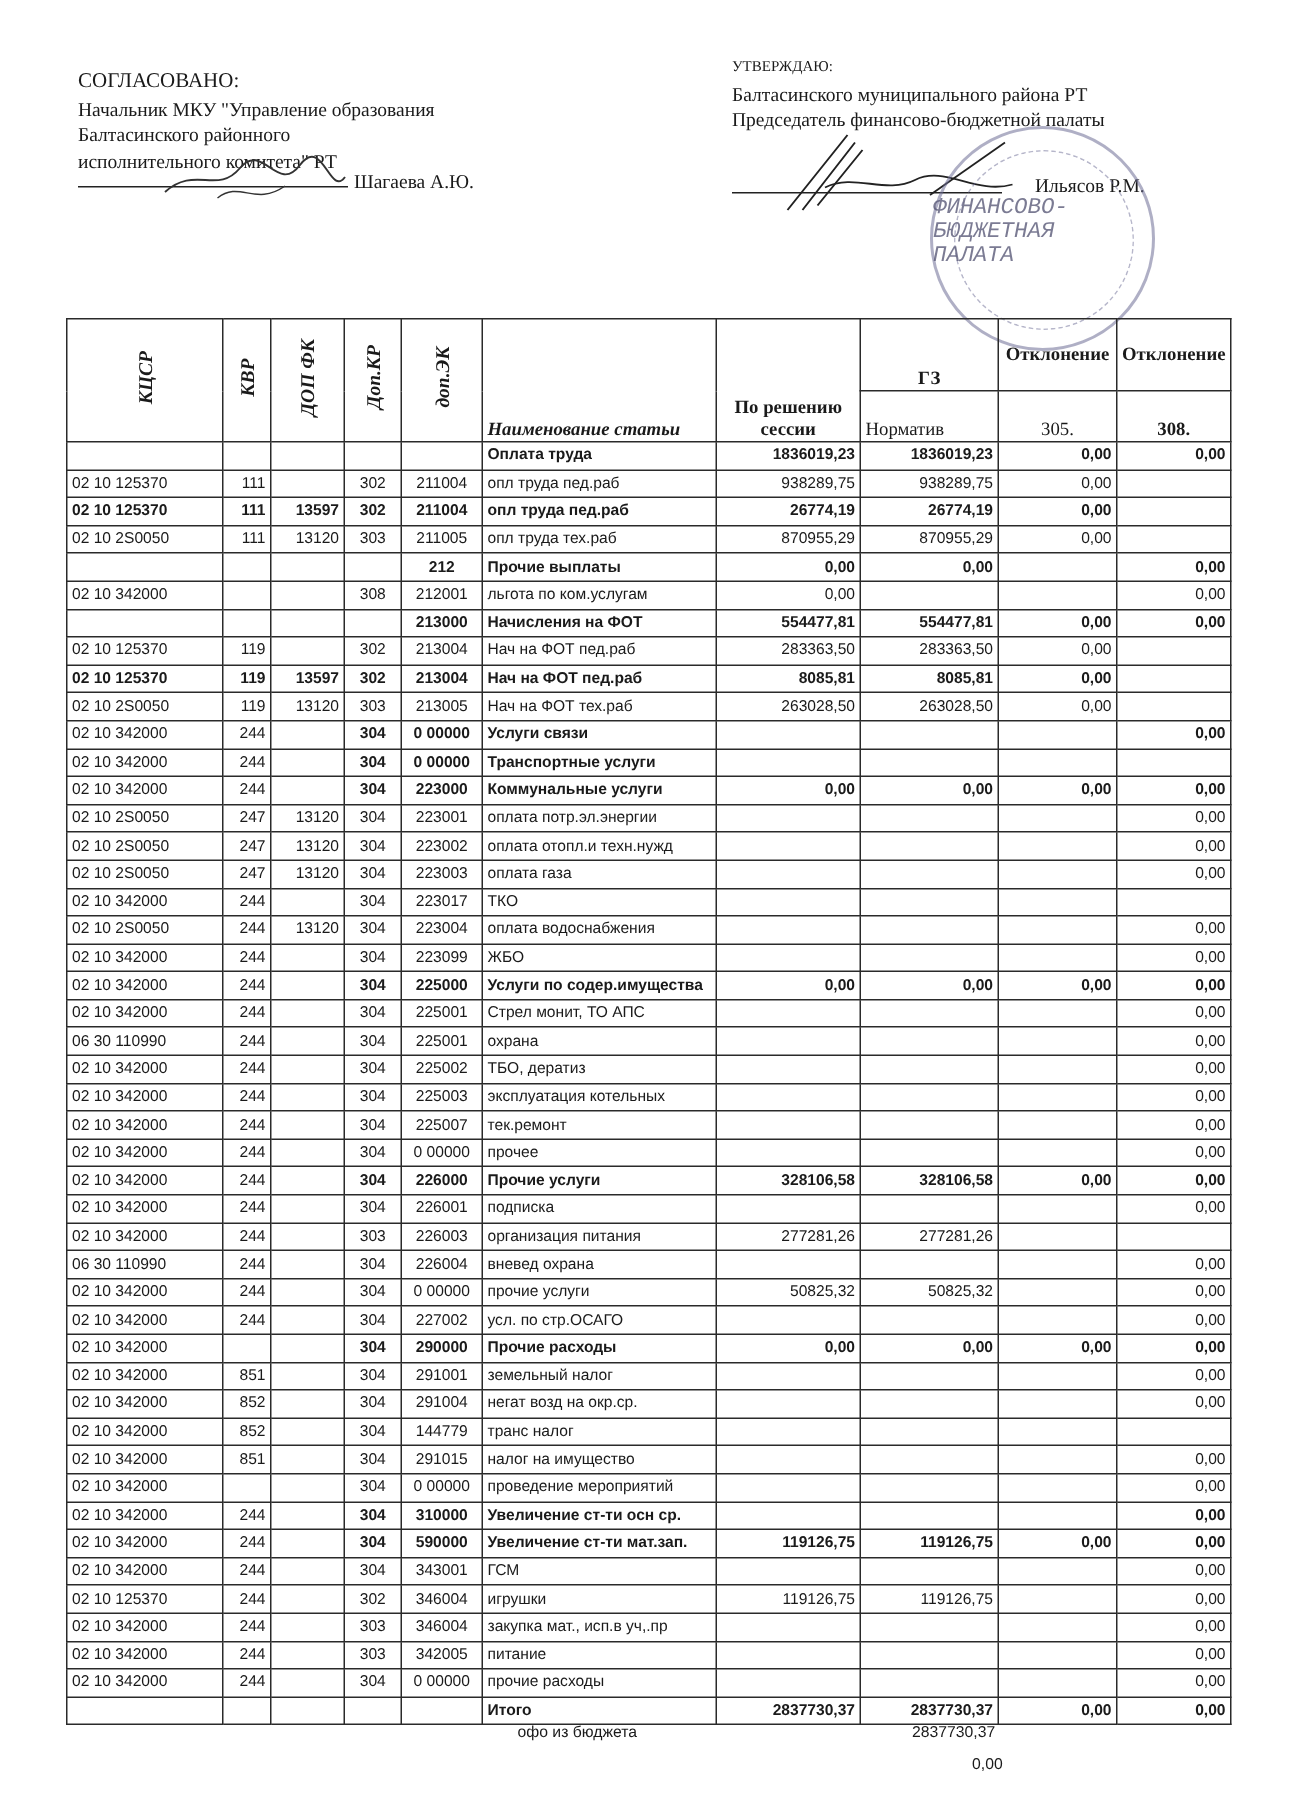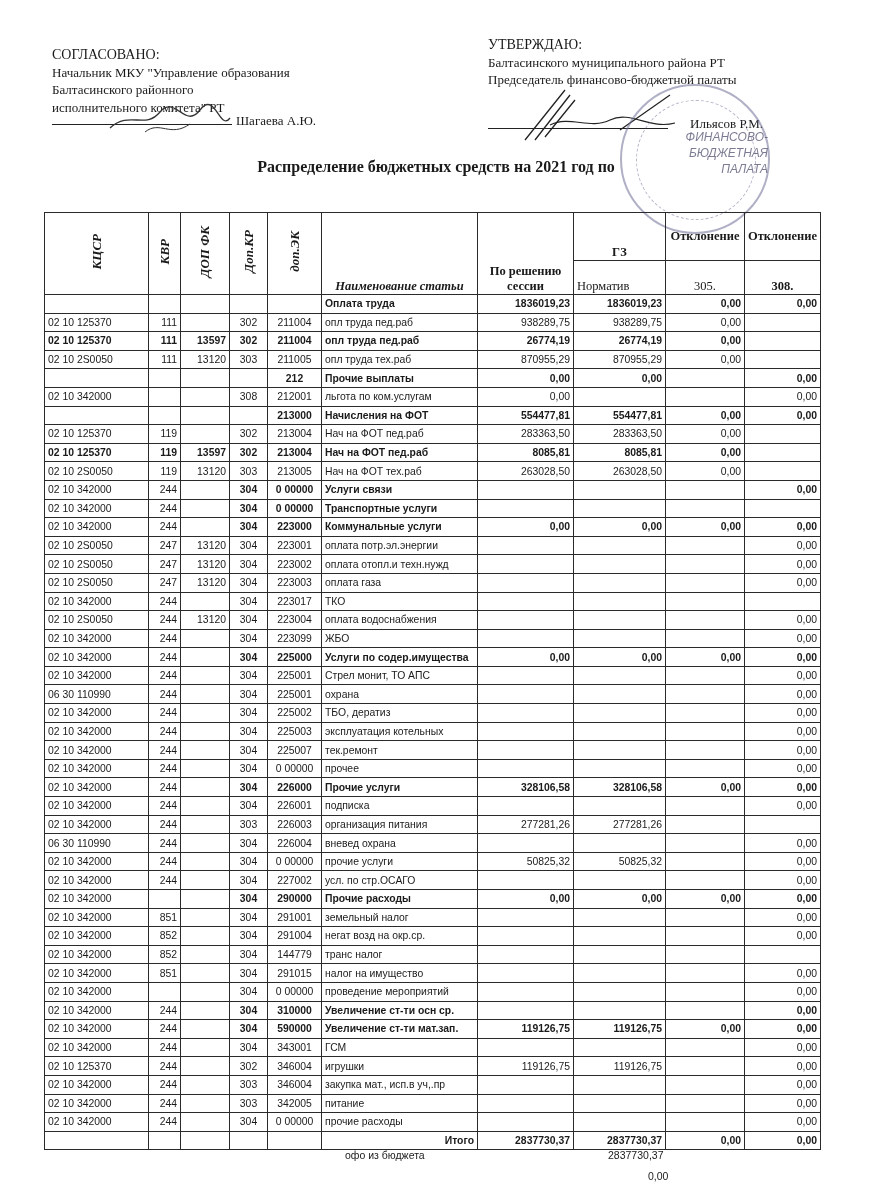--- a/index.html
+++ b/index.html
@@ -3,47 +3,47 @@
 <meta charset="utf-8">
 <style>
   html, body { margin: 0; padding: 0; background: #ffffff; }
   body { width: 872px; height: 1200px; position: relative; overflow: hidden; color: #1a1a1a; }
   .serif { font-family: "Liberation Serif", "DejaVu Serif", serif; }
   .sans { font-family: "Liberation Sans", "DejaVu Sans", sans-serif; }
 
   .approve-left { position: absolute; left: 52px; top: 46px; font-size: 13px; line-height: 17.5px; }
   .approve-left .head { font-size: 14px; }
   .approve-right { position: absolute; left: 488px; top: 36px; font-size: 13px; line-height: 17.5px; }
-  .approve-right .head { font-size: 14px; }
+  .approve-right .head { font-size: 10px; }
   .sign-line-left { position: absolute; left: 52px; top: 124px; width: 180px; border-bottom: 1px solid #222; }
   .sign-name-left { position: absolute; left: 236px; top: 113px; font-size: 13px; }
   .sign-line-right { position: absolute; left: 488px; top: 128px; width: 180px; border-bottom: 1px solid #222; }
   .sign-name-right { position: absolute; left: 690px; top: 116px; font-size: 13px; }
 
   .scribble { position: absolute; }
 
   .stamp { position: absolute; left: 620px; top: 84px; width: 150px; height: 150px; border-radius: 50%;
            border: 2px solid rgba(110,110,150,0.55); box-sizing: border-box; }
   .stamp-inner { position: absolute; left: 14px; top: 14px; width: 118px; height: 118px; border-radius: 50%;
            border: 1px dashed rgba(110,110,150,0.5); }
-  .stamp-text { position: absolute; left: 0; width: 100%; text-align: right; color: rgba(90,90,120,0.8);
-           font-family: Liberation Sans, sans-serif; font-size: 12px; font-style: italic; }
+  .stamp-text { position: absolute; left: 0; width: 100%; text-align: left; color: rgba(90,90,120,0.8);
+           font-family: Liberation Mono, monospace; font-size: 15px; font-style: italic; }
 
   .title { position: absolute; left: 0; width: 872px; top: 156px; text-align: center; font-weight: bold; font-size: 16px; line-height: 22px; }
 
   table.budget { position: absolute; left: 44px; top: 212px; border-collapse: collapse; table-layout: fixed;
                  font-family: "Liberation Sans", "DejaVu Sans", sans-serif; font-size: 10.4px; }
   table.budget td, table.budget th { border: 1.2px solid #2a2a2a; padding: 0 3px; height: 17.6px; white-space: nowrap; overflow: hidden; }
   table.budget th { font-family: "Liberation Serif", "DejaVu Serif", serif; font-weight: bold; font-size: 12.5px; }
   .vert { writing-mode: vertical-rl; transform: rotate(180deg); font-style: italic; font-size: 13px; }
   .r { text-align: right; }
   .c { text-align: center; }
   .b { font-weight: bold; }
-  .hdr-name { font-style: italic; vertical-align: bottom; text-align: center; }
-  .total-label { text-align: right; font-weight: bold; }
+  .hdr-name { font-style: italic; vertical-align: bottom; text-align: left; }
+  .total-label { text-align: left; font-weight: bold; }
 
   .footer-label { position: absolute; left: 345px; top: 1149px; font-size: 10.5px; }
   .footer-val1 { position: absolute; left: 608px; top: 1149px; font-size: 10.5px; }
   .footer-val2 { position: absolute; left: 648px; top: 1170px; font-size: 10.5px; }
 </style>
 </head>
 <body>
 
 <div class="approve-left serif">
   <div class="head">СОГЛАСОВАНО:</div>
@@ -72,21 +72,20 @@
 </svg>
 
 <div class="stamp">
   <div class="stamp-inner"></div>
   <div class="stamp-text" style="top:44px;">ФИНАНСОВО-</div>
   <div class="stamp-text" style="top:60px;">БЮДЖЕТНАЯ</div>
   <div class="stamp-text" style="top:76px;">ПАЛАТА</div>
 </div>
 
 <div class="title serif">
-  <div>Распределение бюджетных средств на 2021 год по</div>
 </div>
 
 <table class="budget">
   <colgroup>
     <col style="width:104px">
       <col style="width:32px">
       <col style="width:49px">
       <col style="width:38px">
       <col style="width:54px">
     <col style="width:156px">

